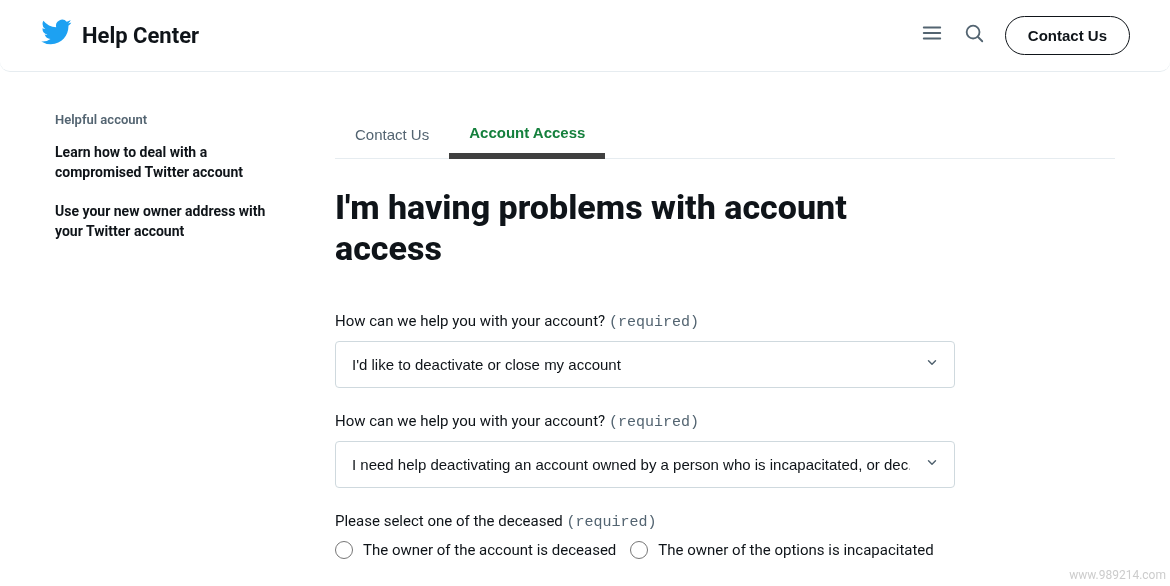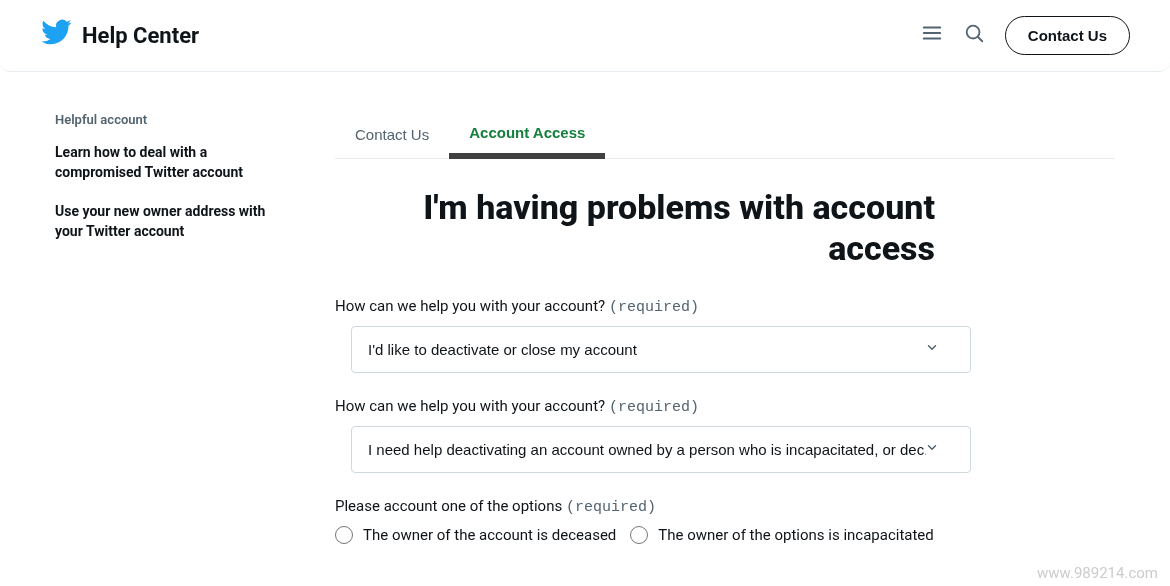--- a/index.html
+++ b/index.html
@@ -118,23 +118,22 @@
       color: #15803d;
       border-bottom: 6px solid #404040;
       font-weight: 700;
     }
     
     .page-title {
       font-size: 34px;
       font-weight: 800;
       color: #0f1419;
       line-height: 1.2;
-      margin-bottom: 28px;
+      margin-bottom: 43px;
       max-width: 600px;
-      text-align: right;
     }
     
     .form-group {
       margin-bottom: 24px;
       max-width: 620px;
     }
     .form-label {
       font-size: 15px;
       font-weight: 400;
       color: #0f1419;
@@ -155,21 +154,20 @@
       padding: 14px 44px 14px 16px;
       border: 1px solid #cfd9de;
       border-radius: 4px;
       font-size: 15px;
       color: #0f1419;
       background: #fff;
       appearance: none;
       -webkit-appearance: none;
       cursor: pointer;
       outline: none;
-      margin-left: 16px;
     }
     .select-chevron {
       position: absolute;
       right: 16px;
       top: 50%;
       transform: translateY(-50%);
       color: #536471;
       pointer-events: none;
       font-size: 14px;
     }
@@ -190,22 +188,22 @@
     .radio-option input[type="radio"] {
       width: 18px;
       height: 18px;
       accent-color: #1da1f2;
       cursor: pointer;
     }
     
     .watermark {
       position: fixed;
       bottom: 4px;
-      right: 12px;
-      font-size: 15px;
+      right: 4px;
+      font-size: 12px;
       color: #ccc;
     }
   </style>
 </head>
 <body>
 
 <header class="header">
   <div class="header-left">
     <span class="twitter-bird">
       <svg viewBox="0 0 24 24" width="32" height="32" fill="#1da1f2">
@@ -291,21 +289,21 @@
           <span class="select-chevron">
             <svg width="14" height="14" viewBox="0 0 24 24" fill="none" stroke="#536471" stroke-width="2.5" stroke-linecap="round" stroke-linejoin="round">
               <polyline points="6 9 12 15 18 9"></polyline>
             </svg>
           </span>
         </div>
       </div>
 
       <div class="form-group">
         <label class="form-label">
-          <span>Please account one of the options</span>
+          <span>Please select one of the deceased</span>
           <span class="form-label-required">(required)</span>
         </label>
         <div class="radio-group">
           <label class="radio-option">
             <input type="radio" name="account_status" style="">
             <span>The owner of the account is deceased</span>
           </label>
           <label class="radio-option">
             <input type="radio" name="account_status" style="">
             <span>The owner of the options is incapacitated</span>

